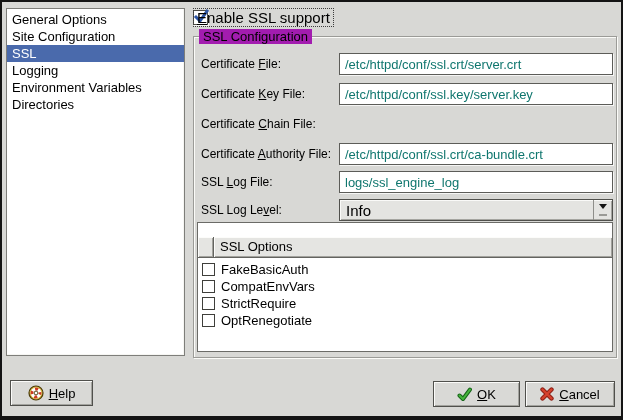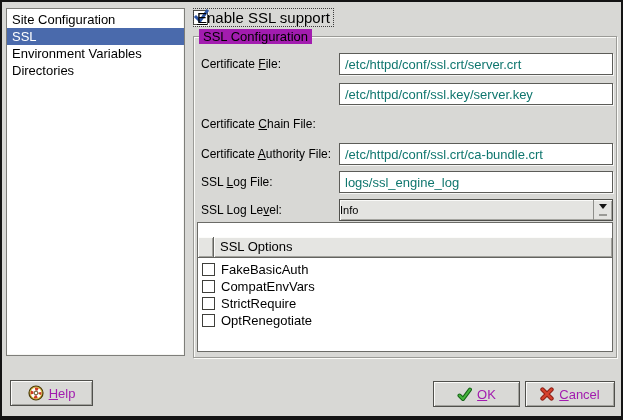--- a/index.html
+++ b/index.html
@@ -43,21 +43,21 @@
     background:#fff;border:1px solid #5c5c58;box-shadow:1px 1px 0 rgba(250,250,248,.9);
     font-family:"Liberation Sans",sans-serif;font-size:13px;padding:0 5px;color:#0f766e;outline:none;
   }
   
   .combo{
     position:absolute;left:145px;width:274px;height:22px;box-sizing:border-box;
     background:#e4e4e1;border:1px solid #50504c;
     box-shadow:inset 1px 1px 0 #fafaf8, inset -1px -1px 0 #a5a5a0;
     display:flex;align-items:center;cursor:default;
   }
-  .combo-text{flex:1;font-size:11px;}
+  .combo-text{flex:1;font-size:15px;padding-left:6px;}
   .combo-arrow{
     width:18px;align-self:stretch;border-left:1px solid #8e8e8a;
     display:flex;flex-direction:column;align-items:center;justify-content:center;
   }
   .combo-arrow .tri{width:0;height:0;border:4px solid transparent;border-top:5px solid #141414;margin-bottom:1px;}
   .combo-arrow .dash{width:8px;height:2px;background:#9a9a96;}
   
   .otable{
     position:absolute;left:3px;top:185px;width:416px;height:130px;box-sizing:border-box;
     background:#fff;border:1px solid #6b6b67;
@@ -75,49 +75,52 @@
   .rowcheck{
     width:13px;height:13px;box-sizing:border-box;background:#fff;
     border:1px solid #3f3f3b;margin-left:4px;position:relative;flex:none;
   }
   .orow .olabel{font-size:13px;padding-left:6px;white-space:nowrap;}
   
   .btn{
     position:absolute;background:#d9d9d6;border:1px solid #50504c;box-sizing:border-box;
     box-shadow:inset 1px 1px 0 #fbfbf9, inset -1px -1px 0 #a3a39e;
     display:flex;align-items:center;justify-content:center;gap:5px;
-    font-family:"Liberation Sans",sans-serif;font-size:13px;color:#a21caf;padding:8px;cursor:default;
+    font-family:"Liberation Sans",sans-serif;font-size:13px;color:#000000;padding:8px;cursor:default;
   }
   .btn svg{flex:none;}
 </style>
 </head>
 <body>
 
 <div id="window">
 
   <div class="listbox">
+    <div class="list-item">General Options</div>
     <div class="list-item">Site Configuration</div>
     <div class="list-item selected">SSL</div>
+    <div class="list-item">Logging</div>
     <div class="list-item">Environment Variables</div>
     <div class="list-item">Directories</div>
   </div>
 
   <div class="checkbox checked" style="left:193px;top:10px;">
     <svg width="19" height="19" viewBox="0 0 19 19">
       <path d="M4 10 L8 14 L15 4" fill="none" stroke="#2d55a5" stroke-width="3" stroke-linecap="square"></path>
     </svg>
   </div>
   <div class="enable-label"><span></span><span class="mn">E</span><span>nable SSL support</span></div>
 
   <div class="frame">
     <div class="frame-title">SSL Configuration</div>
 
     <div class="field-label" style="top:19px;"><span>Certificate </span><span class="mn">F</span><span>ile:</span></div>
     <input class="entry" style="top: 16px;" value="/etc/httpd/conf/ssl.crt/server.crt">
 
+    <div class="field-label" style="top:49px;"><span>Certificate </span><span class="mn">K</span><span>ey File:</span></div>
     <input class="entry" style="top: 46px;" value="/etc/httpd/conf/ssl.key/server.key">
 
     <div class="field-label" style="top:79px;"><span>Certificate </span><span class="mn">C</span><span>hain File:</span></div>
 
     <div class="field-label" style="top:109px;"><span>Certificate </span><span class="mn">A</span><span>uthority File:</span></div>
     <input class="entry" style="top: 106px;" value="/etc/httpd/conf/ssl.crt/ca-bundle.crt">
 
     <div class="field-label" style="top:137px;"><span>SSL </span><span class="mn">L</span><span>og File:</span></div>
     <input class="entry" style="top: 134px;" value="logs/ssl_engine_log">
 

